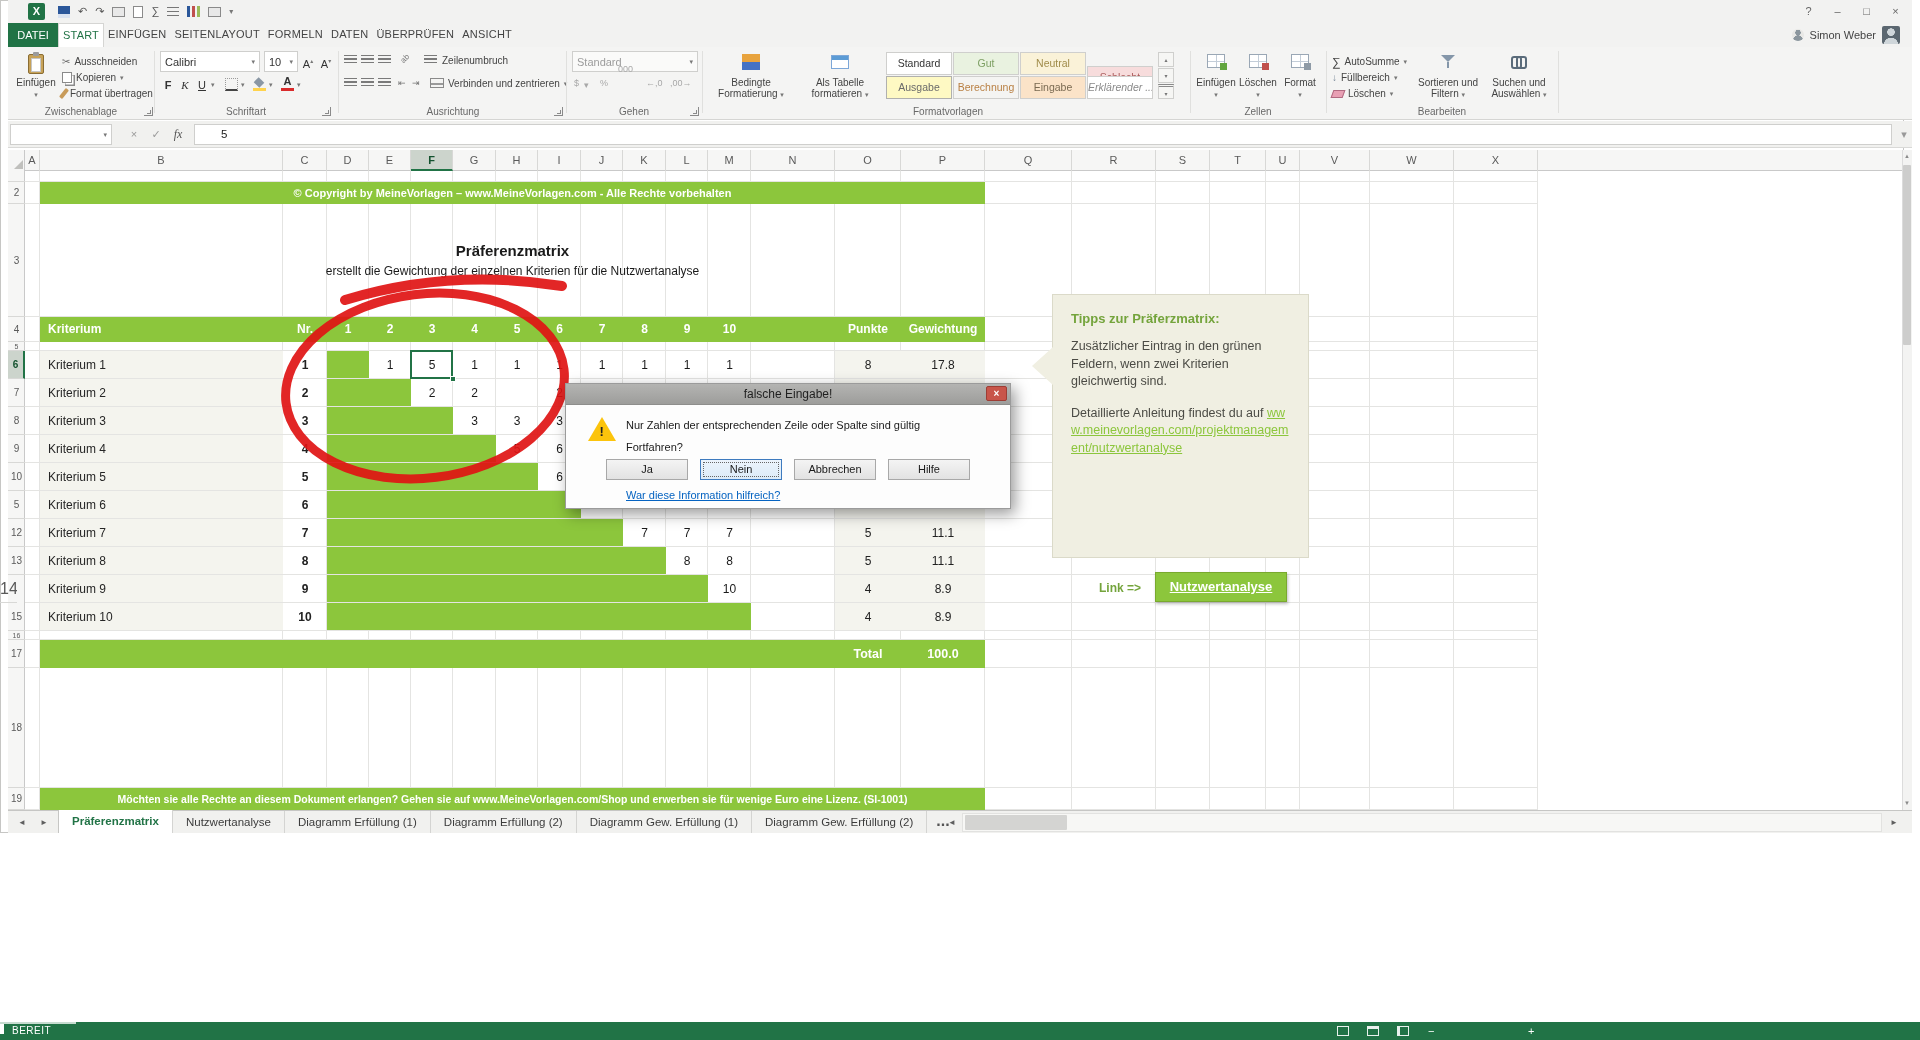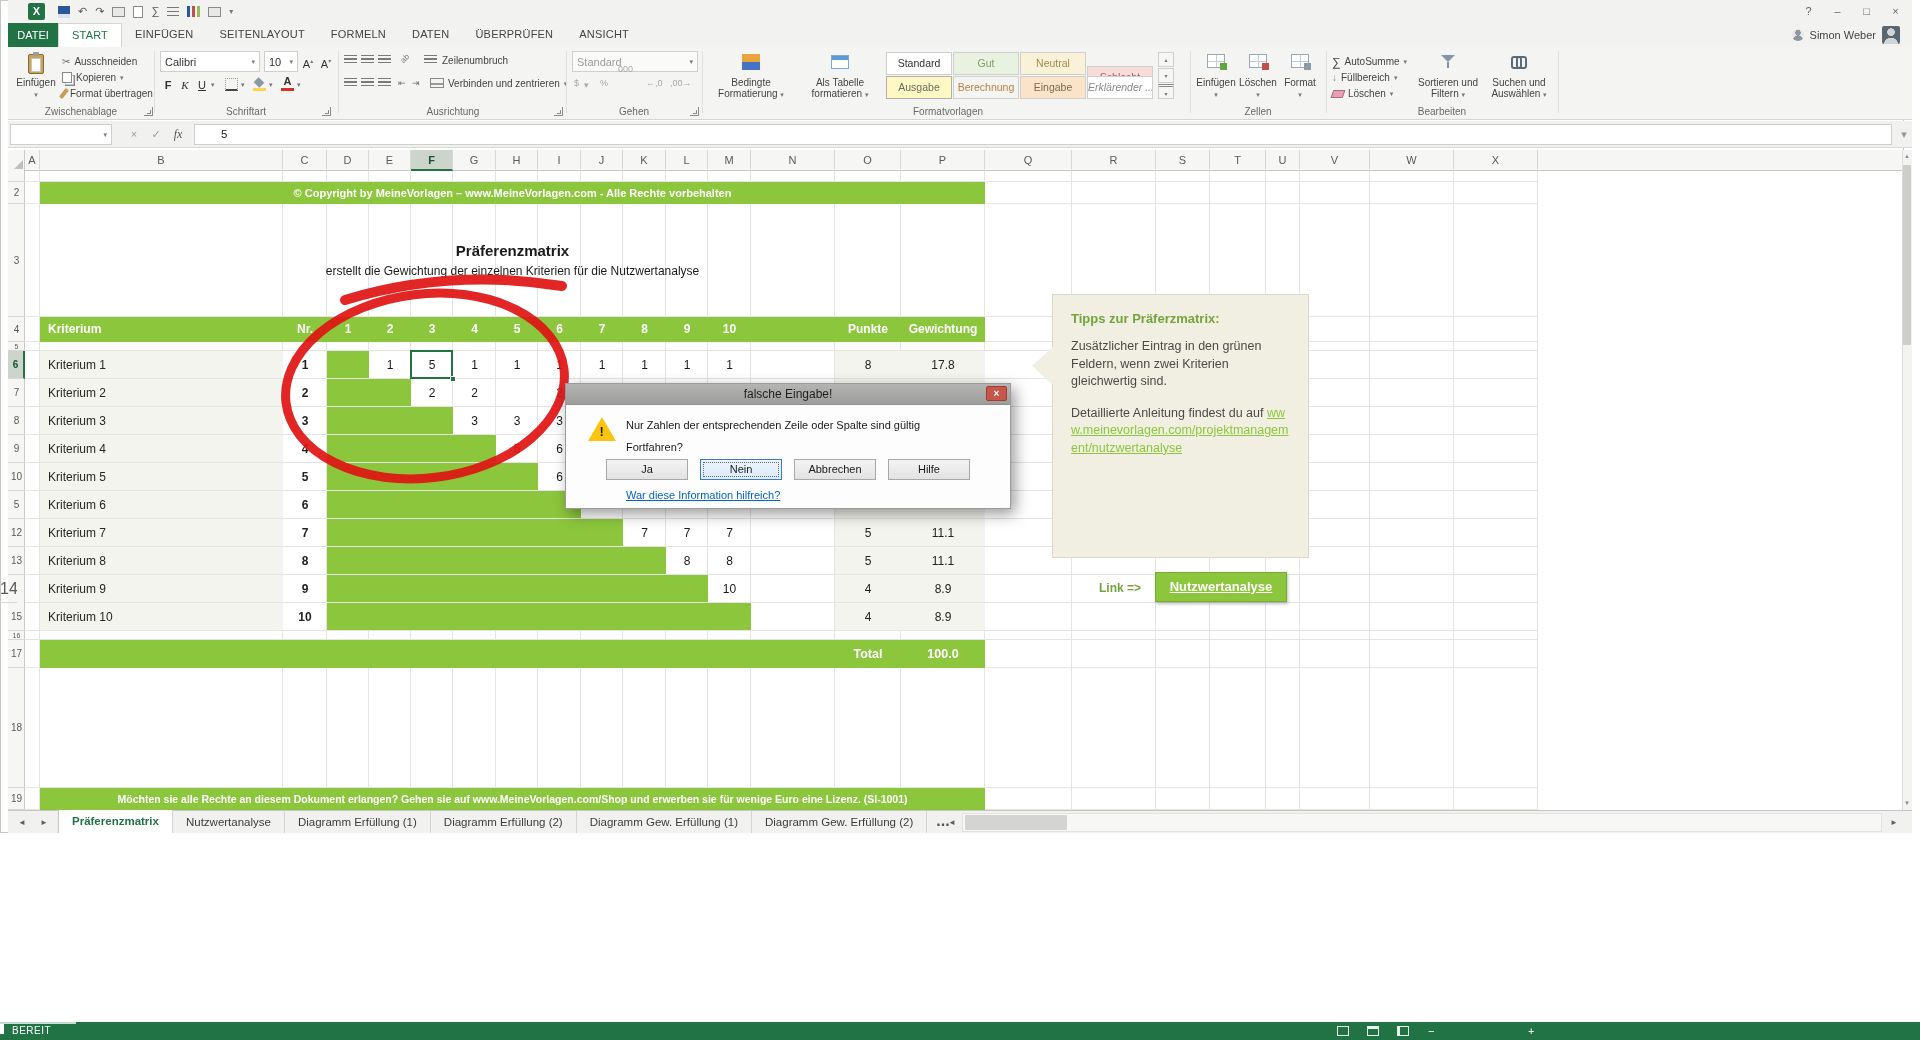--- a/index.html
+++ b/index.html
@@ -18,21 +18,21 @@
   .qi-box2{width:10px;height:12px;border:1px solid #8a8a8a;background:#fff}
   .qi-chart{width:13px;height:11px;background:linear-gradient(90deg,#2b579a 0 3px,transparent 3px 5px,#c0504d 5px 8px,transparent 8px 10px,#9bbb59 10px 13px)}
   .qi-sort{width:12px;height:10px;background:repeating-linear-gradient(180deg,#777 0 1.5px,transparent 1.5px 4px)}
   .wtitle{left:300px;top:0;width:960px;text-align:center;line-height:23px;font-size:11px;color:#8f8f8f;white-space:nowrap}
   .wbtns{right:2px;top:0;display:flex}
   .wb{width:29px;line-height:22px;text-align:center;font-size:11px;color:#666}
   
   #tabrow{left:8px;top:23px;width:1904px;height:24px;background:#f2f2f1;display:flex;align-items:stretch}
   .file-tab{width:50px;background:var(--chrome);color:#fff;font-size:11px;line-height:24px;text-align:center}
   #ribbon-tabs{display:flex}
-  .rtab{padding:0 13px;font-size:11px;line-height:23px;color:#444;letter-spacing:.2px}
+  .rtab{padding:0 4px;font-size:11px;line-height:23px;color:#444;letter-spacing:.2px}
   .rtab.active{background:#fff;color:var(--chrome);border:1px solid #d5d5d3;border-bottom:none;line-height:22px}
   .tr-spacer{flex:1}
   .user{display:flex;align-items:center;gap:6px;padding-right:12px;font-size:11px;color:#444}
   .avatar-ic{width:12px;height:12px;border-radius:50%;background:radial-gradient(circle at 50% 30%,#8b969e 0 2.6px,transparent 2.8px),radial-gradient(circle at 50% 95%,#8b969e 0 5px,transparent 5.2px),#e8e8e6}
   .uphoto{width:18px;height:18px;border-radius:2px;background:radial-gradient(circle at 50% 34%,#cfd6da 0 3.6px,transparent 4px),radial-gradient(circle at 50% 105%,#cfd6da 0 7px,transparent 7.4px),#5b6770}
   
   #ribbon{left:8px;top:47px;width:1904px;height:73px;background:#f4f4f3;border-bottom:1px solid #d5d5d3}
   .gsep{position:absolute;top:4px;width:1px;height:62px;background:#e0e0de}
   .glabel{position:absolute;top:58px;height:13px;font-size:10px;color:#696969;text-align:center;line-height:13px;white-space:nowrap;overflow:hidden}
   .launcher{position:absolute;width:9px;height:9px;border-right:1px solid #8a8a8a;border-bottom:1px solid #8a8a8a}

